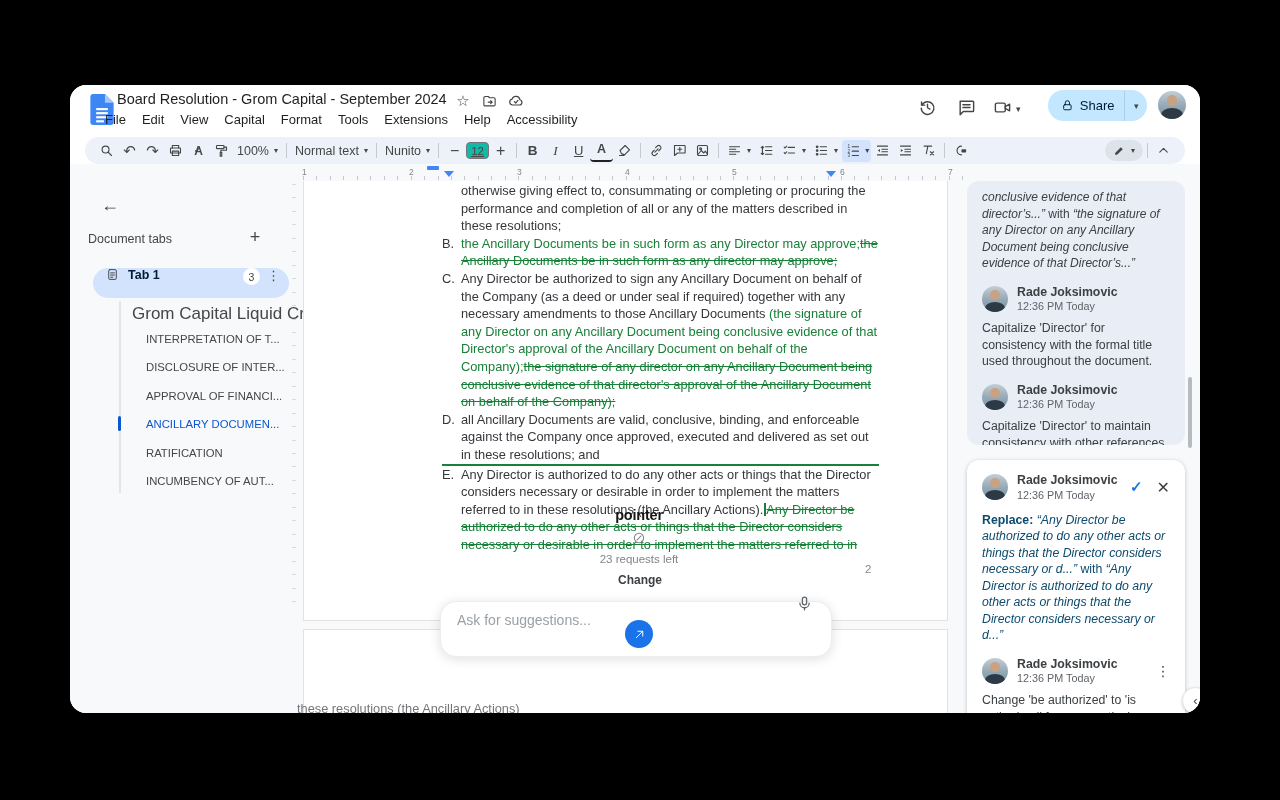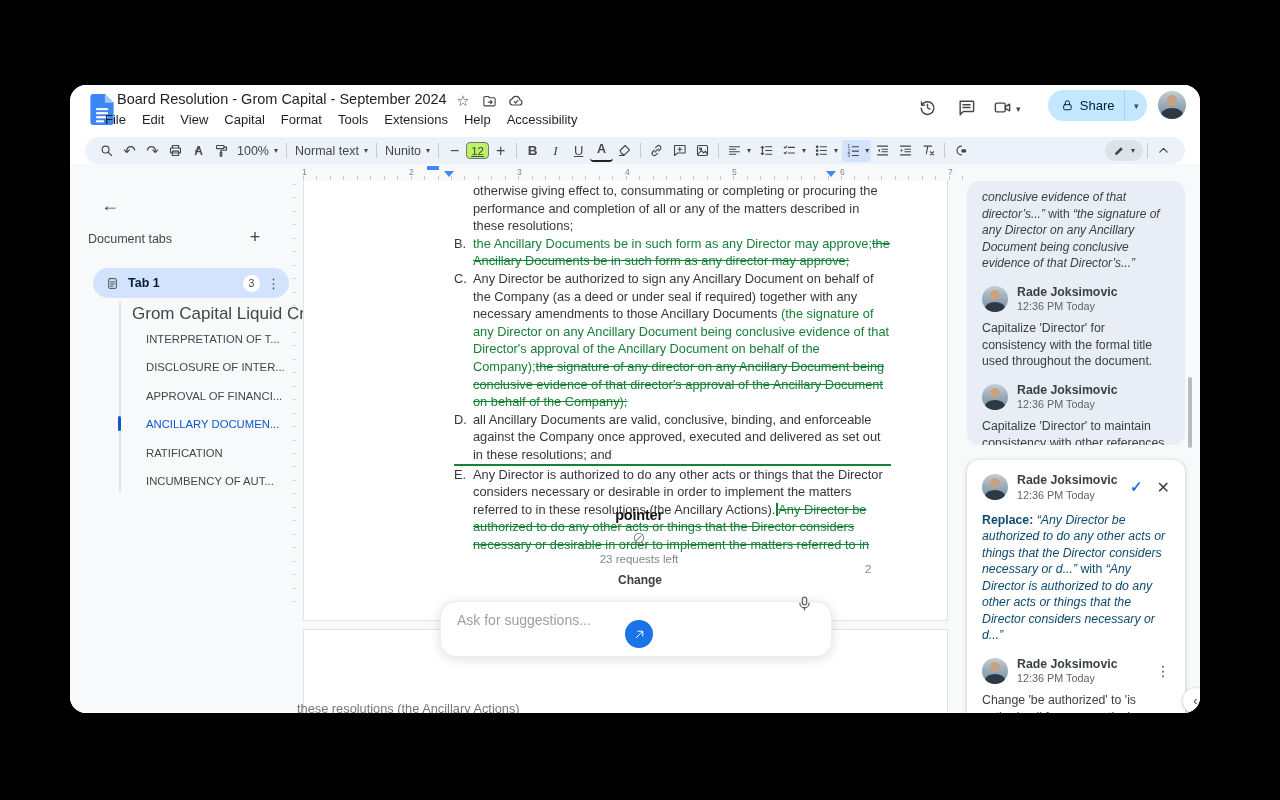--- a/index.html
+++ b/index.html
@@ -28,21 +28,21 @@
   .h-avatar { left:1088px; top:6px; width:28px; height:28px; position:absolute; }
 
   
   .toolbar { position:absolute; left:15px; top:52px; width:1100px; height:27px; background:#edf2fa; border-radius:13.5px; display:flex; align-items:center; padding:0 10px; color:#444746; }
   .tb { height:22px; min-width:23px; display:flex; align-items:center; justify-content:center; border-radius:4px; flex:none; }
   .tb svg { width:15px; height:15px; }
   .tdiv { width:1px; height:15px; background:#c6cacf; margin:0 4px; flex:none; }
   .tb-txt { font-size:12.5px; padding:0 4px; display:flex; align-items:center; gap:5px; white-space:nowrap; }
   .arr { font-size:8px; color:#444746; }
   .uchar { font-size:15px; line-height:1; }
-  .fsize-box { width:23px; height:17px; border:1px solid #747775; border-radius:4px; font-size:11.5px; display:flex; align-items:center; justify-content:center; background:#bef264;text-decoration:underline; }
+  .fsize-box { width:23px; height:17px; border:1px solid #747775; border-radius:4px; font-size:11.5px; display:flex; align-items:center; justify-content:center; background:#14b8a6;text-decoration:underline; }
   .tb-b { font-weight:bold; font-size:13.5px; }
   .tb-i { font-style:italic; font-size:13.5px; font-family:"Liberation Serif", serif; }
   .tb-u { text-decoration:underline; font-size:13px; }
   .tb-a { font-size:12.5px; font-weight:600; border-bottom:2.5px solid #202124; line-height:1.05; }
   .tb-active { background:#d3e3fd; border-radius:4px; display:flex; align-items:center; padding-right:2px; }
   .spell { position:relative; font-size:12px; font-weight:600; }
   .spell i { position:absolute; font-style:normal; font-size:9px; left:7px; top:5px; }
   .mode-pill { background:#dde3ea; border-radius:11px; height:21px; display:flex; align-items:center; padding:0 8px; gap:5px; }
   .spacer { flex:1; }
 
@@ -56,35 +56,35 @@
   .rnum { position:absolute; top:-2px; font-size:8.5px; color:#80868b; }
   .ind-bar { position:absolute; left:357px; top:2px; width:12px; height:3.5px; background:#4285f4; border-radius:1px; }
   .tri { position:absolute; top:7px; width:0; height:0; border-left:5px solid transparent; border-right:5px solid transparent; border-top:6px solid #4285f4; }
   .ruler-v { position:absolute; left:222px; top:20px; width:4px; height:420px;
      background:repeating-linear-gradient(to bottom,#c9ccd0 0 1px,transparent 1px 13.45px); opacity:.7; }
 
   
   .back-btn { position:absolute; left:28px; top:29px; width:24px; height:24px; font-size:18px; color:#444746; display:flex; align-items:center; justify-content:center; }
   .tabs-title { position:absolute; left:18px; top:68px; font-size:12.5px; font-weight:500; color:#444746; }
   .add-tab { position:absolute; left:174px; top:62px; font-size:18px; color:#444746; width:22px; height:22px; display:flex; align-items:center; justify-content:center; }
-  .tab-pill { position:absolute; left:23px; top:104px; width:196px; height:30px; background:#d3e3fd; border-radius:15px; display:flex; align-items:center; padding:0 9px 0 13px; }
+  .tab-pill { position:absolute; left:23px; top:104px; width:196px; height:30px; background:#d3e3fd; border-radius:15px; display:flex; align-items:flex-start; padding:0 9px 0 13px; }
   .tab-pill svg { width:13px; height:13px; color:#41464b; flex:none; }
   .tab-pill .lbl { margin-left:9px; font-size:12.5px; font-weight:600; color:#001d35; }
   .tab-badge { margin-left:auto; width:17px; height:17px; background:#fff; border-radius:50%; font-size:10.5px; color:#444746; display:flex; align-items:center; justify-content:center; }
   .tab-kebab { margin-left:7px; font-size:13px; color:#444746; }
   .outline-line { position:absolute; left:49px; top:137px; width:2px; height:192px; background:#e2e5e9; }
   .o-item { position:absolute; font-size:11.3px; color:#444746; white-space:nowrap; }
   .o-item.first { font-size:17px; }
   .o-item.active { color:#0b57d0; font-weight:500; }
   .active-bar { position:absolute; left:48px; top:252px; width:3px; height:15px; background:#0b57d0; border-radius:2px; }
 
   
   .page1 { position:absolute; left:233px; top:17px; width:645px; height:440px; background:#fff; border:1px solid #e0e2e6; border-top:none; }
   .page2 { position:absolute; left:233px; top:465px; width:645px; height:84px; background:#fff; border:1px solid #e0e2e6; border-bottom:none; overflow:hidden; }
-  .doc-text { position:absolute; left:384px; top:18px; width:437px; font-size:12.8px; line-height:17.6px; color:#35373b; }
+  .doc-text { position:absolute; left:372px; top:18px; width:437px; font-size:12.8px; line-height:17.6px; color:#35373b; }
   .cont { margin-left:19px; }
   .li { display:flex; }
   .li .m { width:19px; flex:none; }
   .ins { color:#188038; }
   .del { color:#188038; text-decoration:line-through; }
   .li.focused { border-top:2px solid #188038; }
   .caret { display:inline-block; width:2px; height:13px; background:#188038; vertical-align:-2px; margin-left:1px; }
   .pageno { position:absolute; left:795px; top:399px; font-size:11.5px; color:#80868b; }
   .peek { position:absolute; left:227px; top:537px; font-size:12.8px; color:#5a5d61; opacity:.85; }
 

